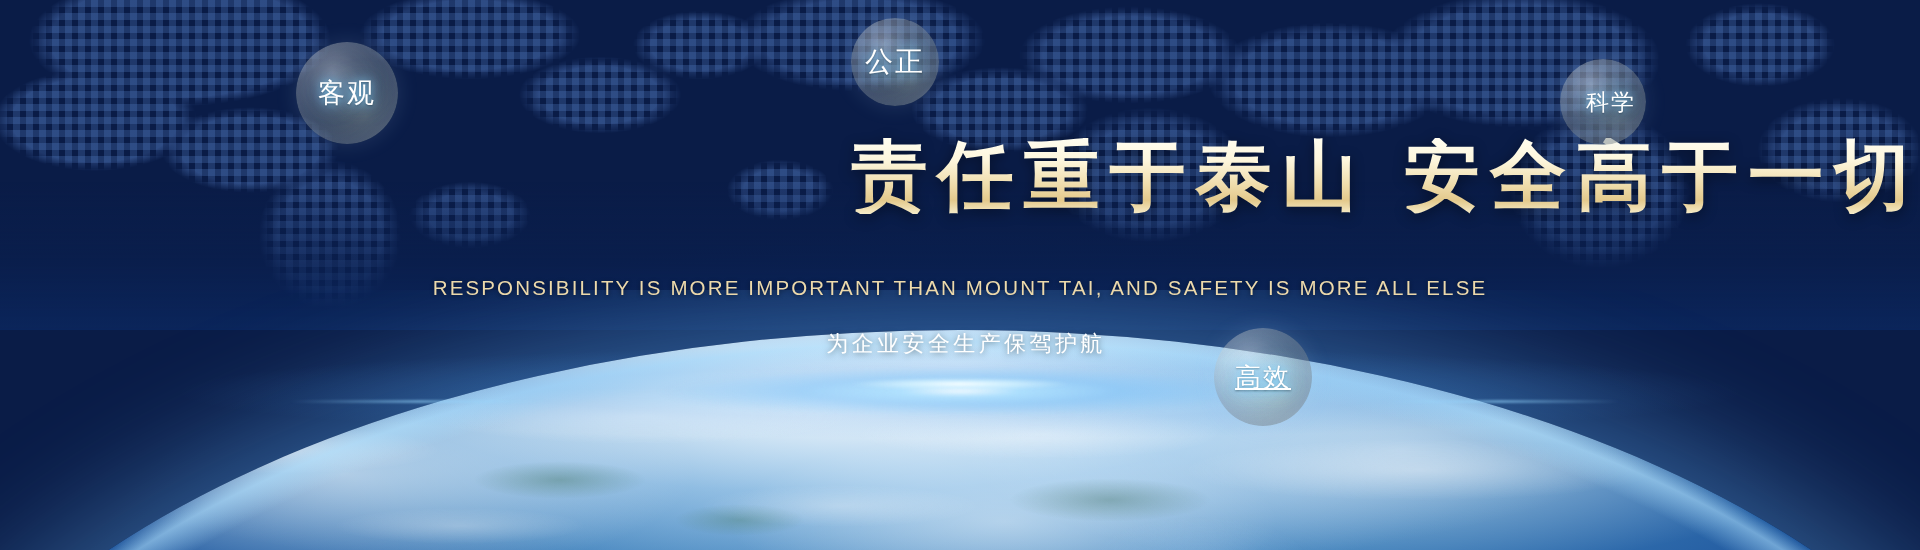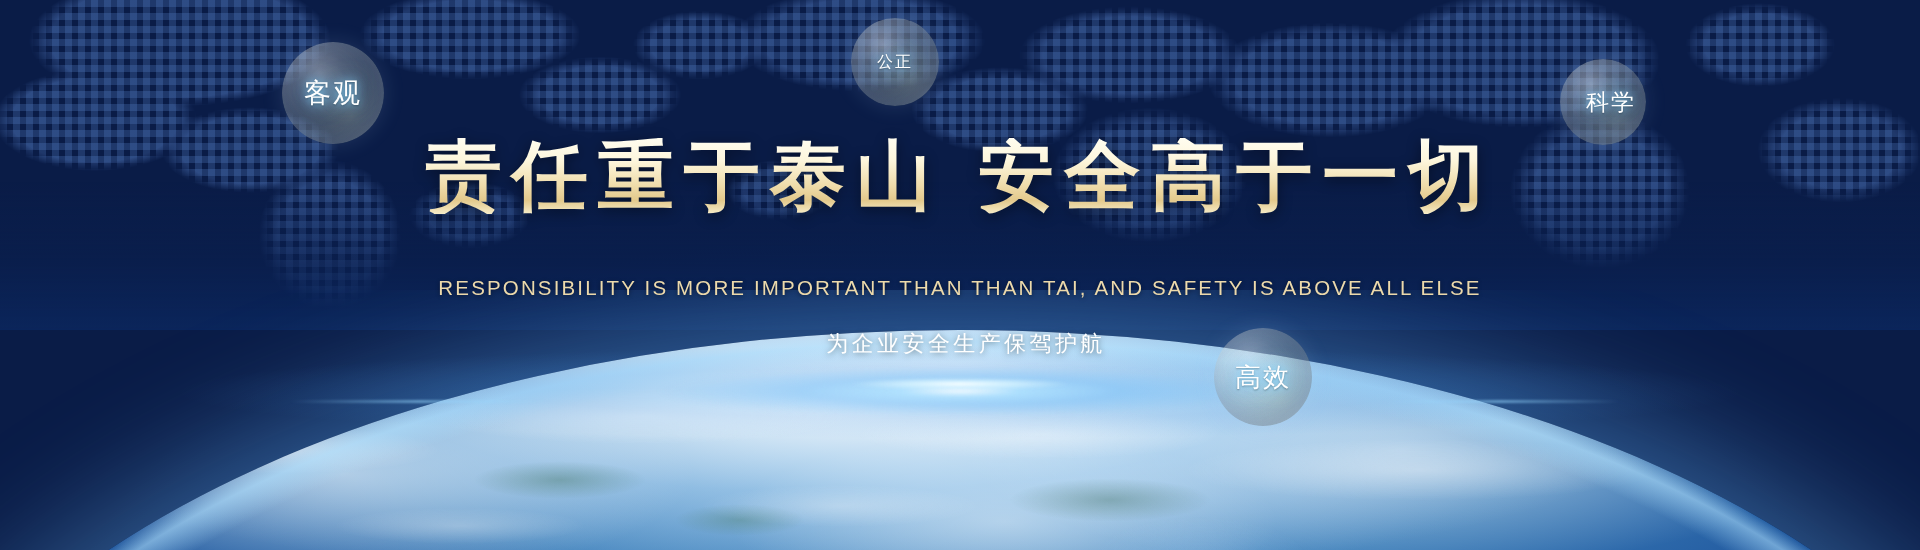--- a/index.html
+++ b/index.html
@@ -193,20 +193,21 @@
     line-height:1;
     font-weight:700;
     letter-spacing:10px;
     white-space:nowrap;
     background:linear-gradient(180deg,#fffdf0 0%, #fdf6dc 30%, #efdcab 62%, #e3c98c 82%, #f6ecc9 100%);
     -webkit-background-clip:text;
     background-clip:text;
     color:transparent;
     -webkit-text-fill-color:transparent;
     filter:drop-shadow(0 3px 7px rgba(0,0,0,.45));
+    text-align:right;
   }
   .subtitle-en{
     position:absolute;
     left:0; right:0; top:278px;
     font-size:20.5px;
     line-height:1;
     font-weight:400;
     letter-spacing:2.15px;
     color:#ecd9ab;
     white-space:nowrap;
@@ -251,34 +252,34 @@
   .badge span{
     position:relative;
     z-index:2;
     color:#ffffff;
     font-weight:400;
     letter-spacing:2px;
     white-space:nowrap;
     text-shadow:0 0 10px rgba(130,215,255,.95), 0 0 20px rgba(90,180,255,.6), 0 1px 2px rgba(0,0,0,.4);
   }
 
-  .badge-keguan { left:282px;  top:42px;  width:102px; height:102px; }
+  .badge-keguan { left:296px;  top:42px;  width:102px; height:102px; }
   .badge-keguan span{ font-size:27px; }
 
   .badge-gongzheng { left:851px; top:18px; width:88px; height:88px; }
-  .badge-gongzheng span{ font-size:16px; }
+  .badge-gongzheng span{ font-size:28px; }
 
   .badge-kexue { left:1560px; top:59px; width:86px; height:86px;padding-left:16px; }
   .badge-kexue span{ font-size:23px; }
 
   .badge-yanjin { left:560px; top:337px; width:88px; height:88px; }
   .badge-yanjin span{ font-size:24px; }
 
   .badge-gaoxiao { left:1214px; top:328px; width:98px; height:98px; }
-  .badge-gaoxiao span{ font-size:26px; }
+  .badge-gaoxiao span{ font-size:26px;text-decoration:underline; }
 </style>
 </head>
 <body>
 
 <div class="banner">
 
   <div class="map-layer">
     <div class="map-dots"></div>
     <div class="map-fade"></div>
   </div>
@@ -290,21 +291,21 @@
     <div class="earth-rim"></div>
   </div>
   <div class="horizon-wide"></div>
   <div class="horizon-glow"></div>
   <div class="horizon-core"></div>
   <div class="beam-l"></div>
   <div class="beam-r"></div>
 
   <div class="content">
     <div class="title">责任重于泰山 安全高于一切</div>
-    <div class="subtitle-en">RESPONSIBILITY IS MORE IMPORTANT THAN THAN TAI, AND SAFETY IS ABOVE ALL ELSE</div>
+    <div class="subtitle-en">RESPONSIBILITY IS MORE IMPORTANT THAN MOUNT TAI, AND SAFETY IS MORE ALL ELSE</div>
     <div class="subtitle-cn">为企业安全生产保驾护航</div>
   </div>
 
   <div class="badge badge-keguan">
     <span>客观</span>
   </div>
   <div class="badge badge-gongzheng">
     <span>公正</span>
   </div>
   <div class="badge badge-kexue">

